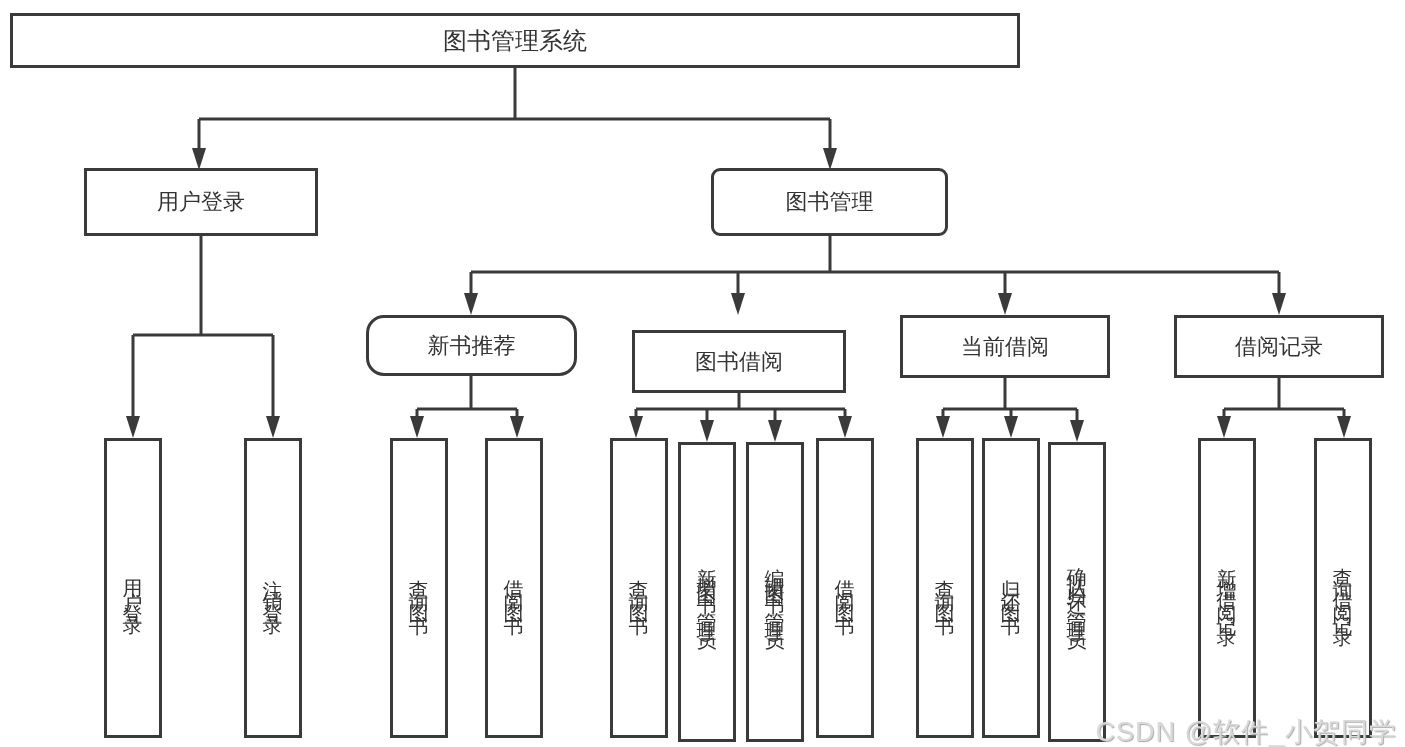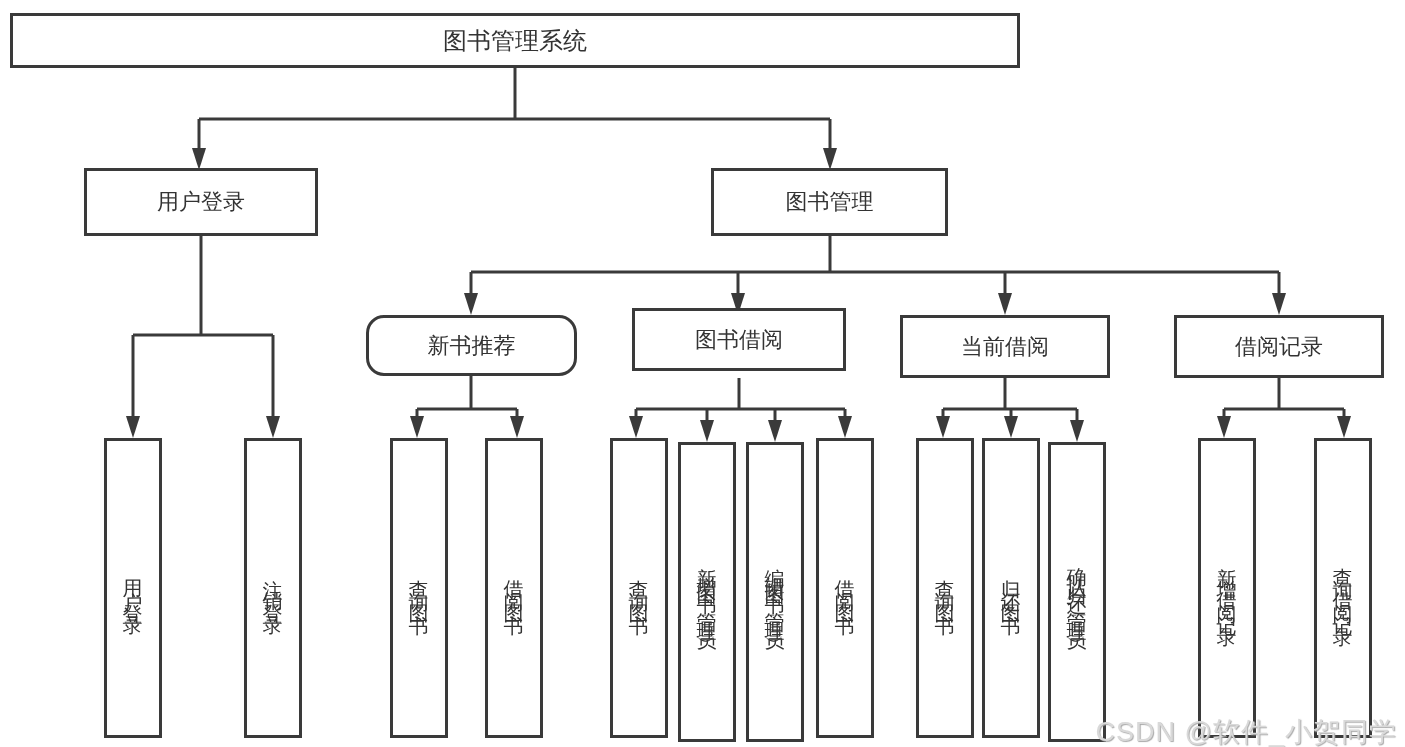--- a/index.html
+++ b/index.html
@@ -134,28 +134,28 @@
     </g>
   </svg>
 
   <div class="hbox root-box" style="left:10px; top:13px; width:1010px; height:55px;">
     <span>图书管理系统</span>
   </div>
 
   <div class="hbox l2-box" style="left:84px; top:168px; width:234px; height:68px;">
     <span>用户登录</span>
   </div>
-  <div class="hbox l2-box" style="left:711px; top:168px; width:237px; height:68px;">
+  <div class="hbox l2-box" style="left:711px; top:168px; width:237px; height:68px;border-radius:9px;">
     <span>图书管理</span>
   </div>
 
   <div class="hbox l3-box" style="left:366px; top:315px; width:211px; height:61px;border-radius:18px;">
     <span>新书推荐</span>
   </div>
-  <div class="hbox l3-box" style="left:632px; top:308px; width:214px; height:63px;">
+  <div class="hbox l3-box" style="left:632px; top:330px; width:214px; height:63px;">
     <span>图书借阅</span>
   </div>
   <div class="hbox l3-box" style="left:900px; top:315px; width:210px; height:63px;">
     <span>当前借阅</span>
   </div>
   <div class="hbox l3-box" style="left:1174px; top:315px; width:210px; height:63px;text-align:center;">
     <span>借阅记录</span>
   </div>
 
   <div class="vbox" style="left:104px; top:438px;">

